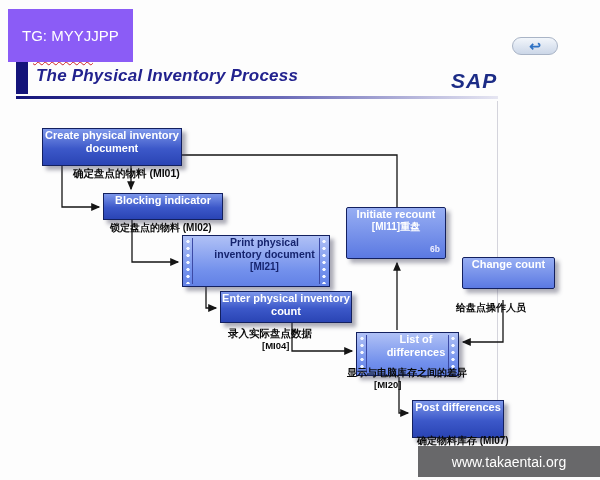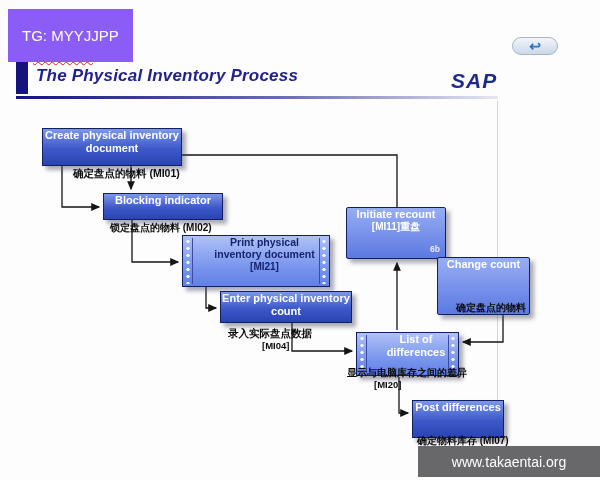--- a/index.html
+++ b/index.html
@@ -38,21 +38,21 @@
     background-image:radial-gradient(circle,#f4f7ff 1.4px,rgba(255,255,255,0) 1.9px);
     background-size:8px 7px;background-repeat:repeat-y;background-position:center top}
   .perf::before{left:1px;border-right:1px solid #3c4aa6}
   .perf::after{right:1px;border-left:1px solid #3c4aa6}
 
   #b-create{left:42px;top:128px;width:140px;height:38px}
   #b-blocking{left:103px;top:193px;width:120px;height:27px}
   #b-print{left:182px;top:235px;width:148px;height:52px}
   #b-enter{left:220px;top:291px;width:132px;height:32px}
   #b-recount{left:346px;top:207px;width:100px;height:52px}
-  #b-change{left:437px;top:257px;width:93px;height:58px}
+  #b-change{left:462px;top:257px;width:93px;height:32px}
   #b-list{left:356px;top:332px;width:103px;height:44px}
   #b-post{left:412px;top:400px;width:92px;height:38px}
 
   .print-title{color:#16246e;font-size:10.5px}
   .print-cap{color:#fff;font-size:10px;text-shadow:0 1px 1px rgba(20,30,90,.7)}
   .print-code{color:#16246e;font-size:10px}
   .recount-sub{font-size:10px;font-weight:bold}
   .recount-badge{position:absolute;right:5px;bottom:4px;font-size:8.5px;color:#eef}
 
   
@@ -137,16 +137,16 @@
 </div>
 
 <div id="b-post" class="box">
   <span>Post differences</span>
 </div>
 
 <div id="c-create" class="cap">确定盘点的物料 (MI01)</div>
 <div id="c-blocking" class="cap">锁定盘点的物料 (MI02)</div>
 <div id="c-enter" class="cap">录入实际盘点数据</div>
 <div id="c-enter-code" class="cap code">[MI04]</div>
-<div id="c-change" class="cap">确定盘点的物料</div>
+<div id="c-change" class="cap">给盘点操作人员</div>
 <div id="c-list" class="cap">显示与电脑库存之间的差异</div>
 <div id="c-list-code" class="cap code">[MI20]</div>
 <div id="c-post" class="cap">确定物料库存 (MI07)</div>
 
 </body></html>

